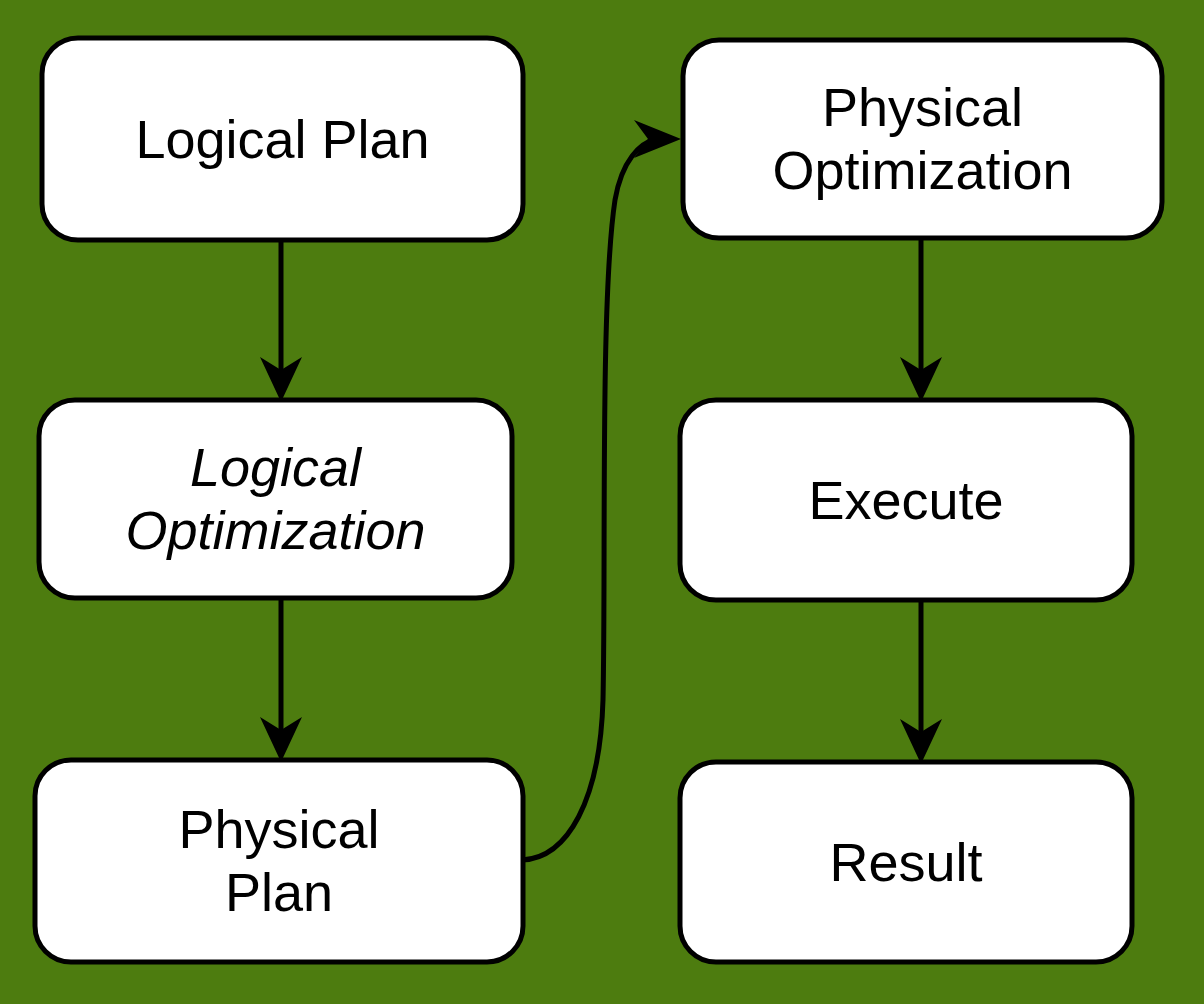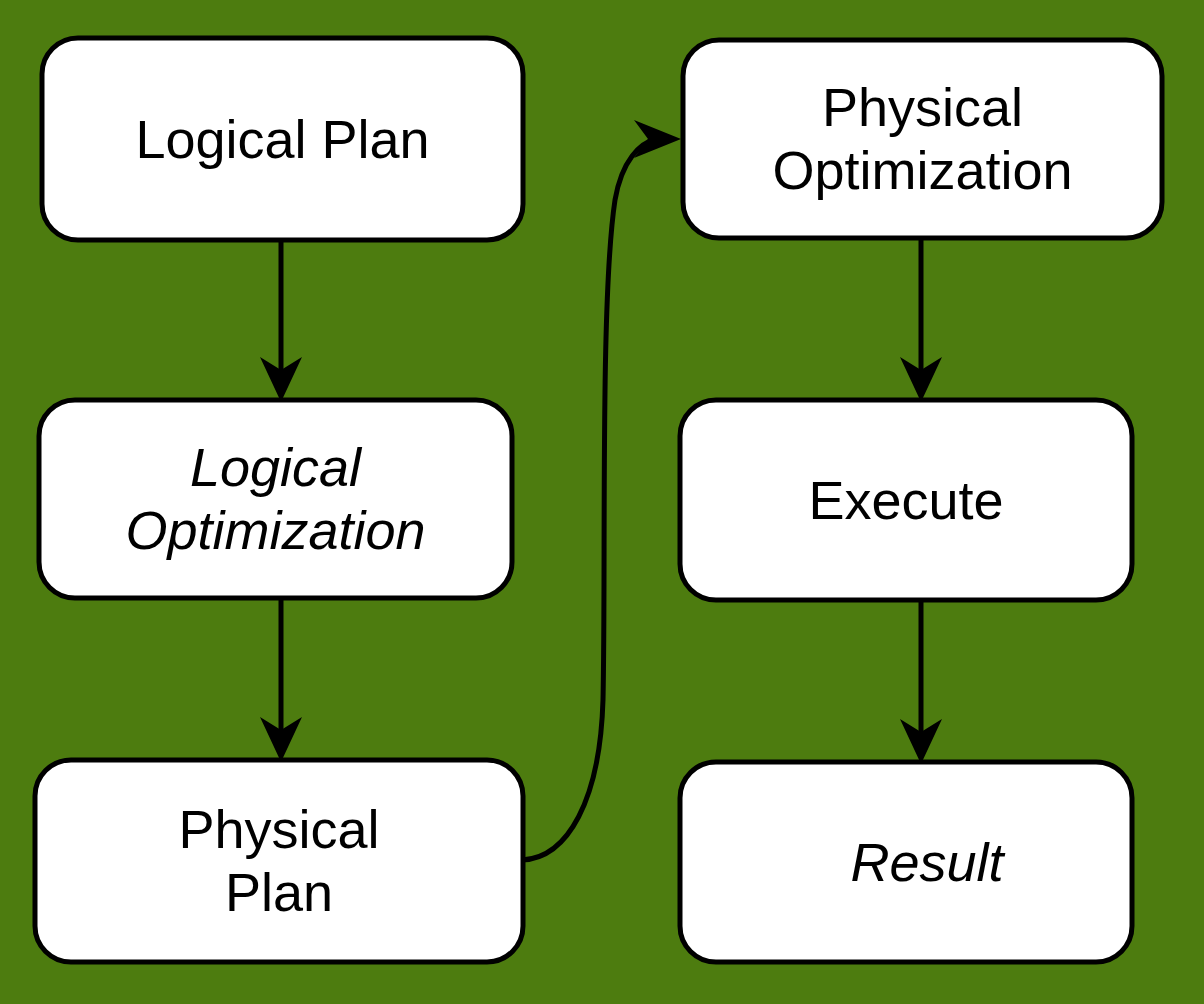--- a/index.html
+++ b/index.html
@@ -104,15 +104,15 @@
 Optimization</div>
 
   <div class="node-label" style="left:35px;  top:760px; width:488px; height:202px;">Physical
 Plan</div>
 
   <div class="node-label" style="left:683px; top:40px;  width:479px; height:198px;">Physical
 Optimization</div>
 
   <div class="node-label" style="left:680px; top:400px; width:452px; height:200px;">Execute</div>
 
-  <div class="node-label" style="left:701px; top:762px; width:452px; height:200px;font-style:italic;">Result</div>
+  <div class="node-label" style="left:680px; top:762px; width:452px; height:200px;">Result</div>
 
 </div>
 
 </body></html>

